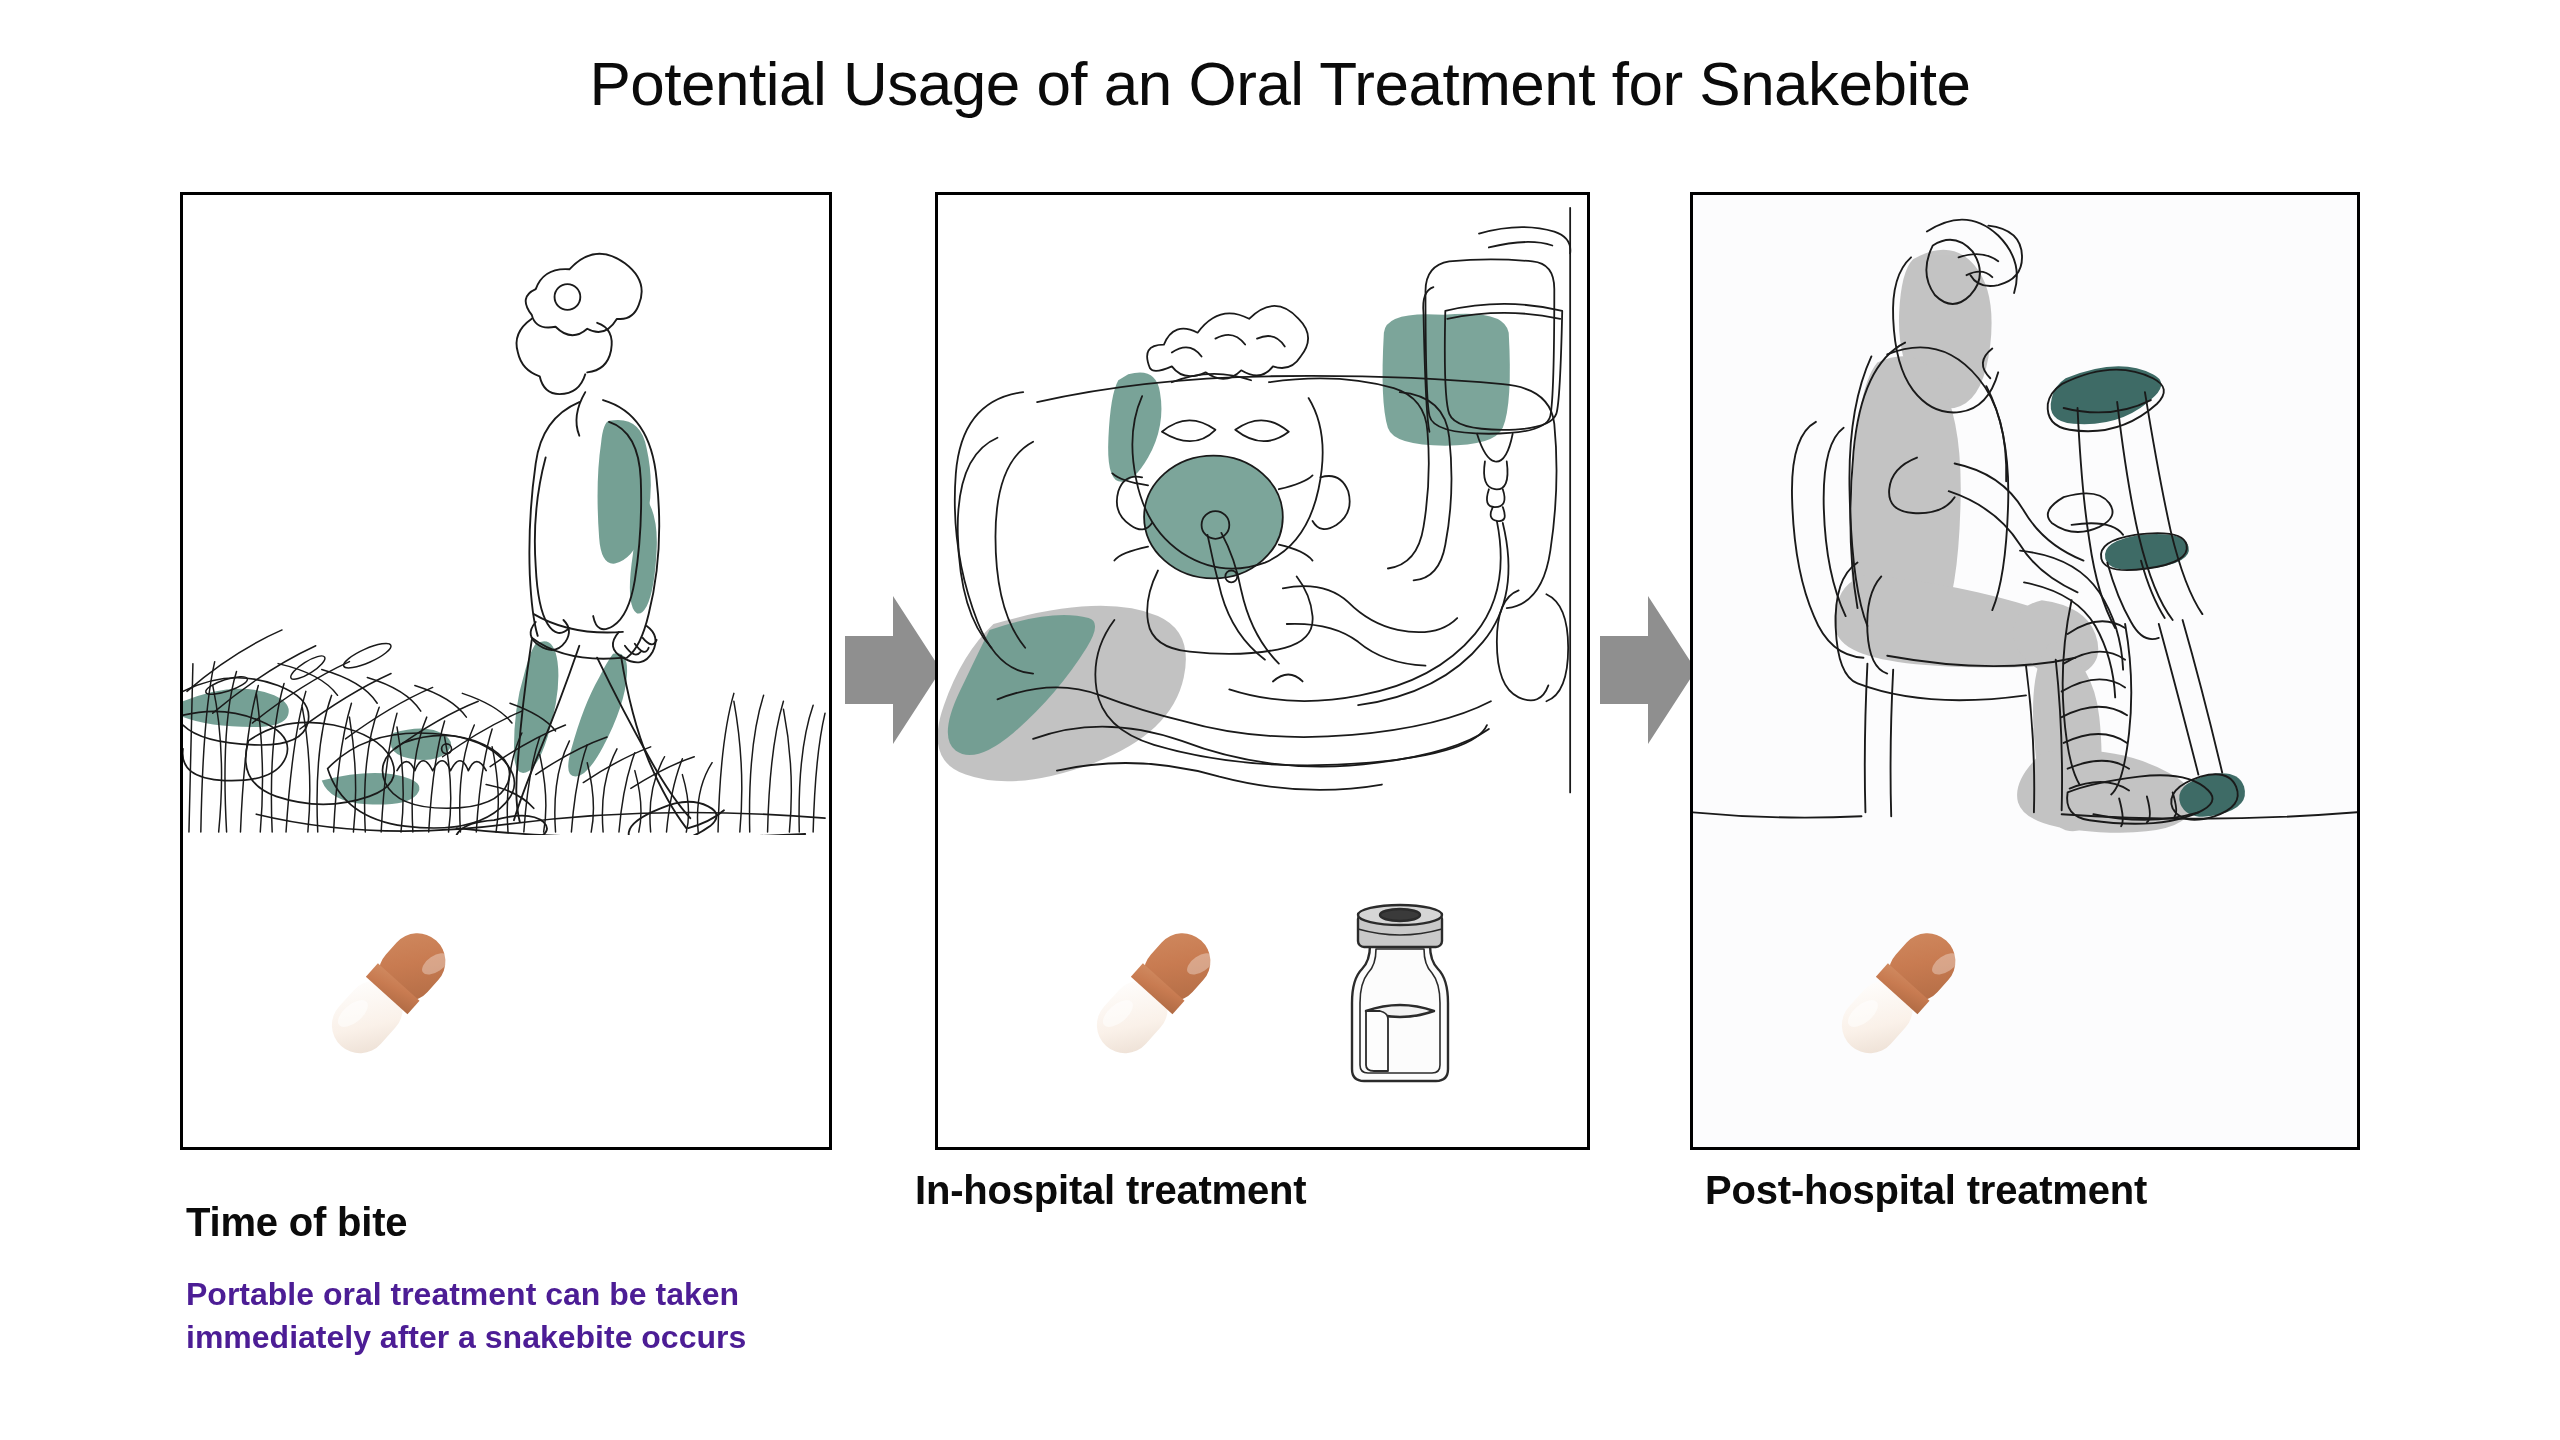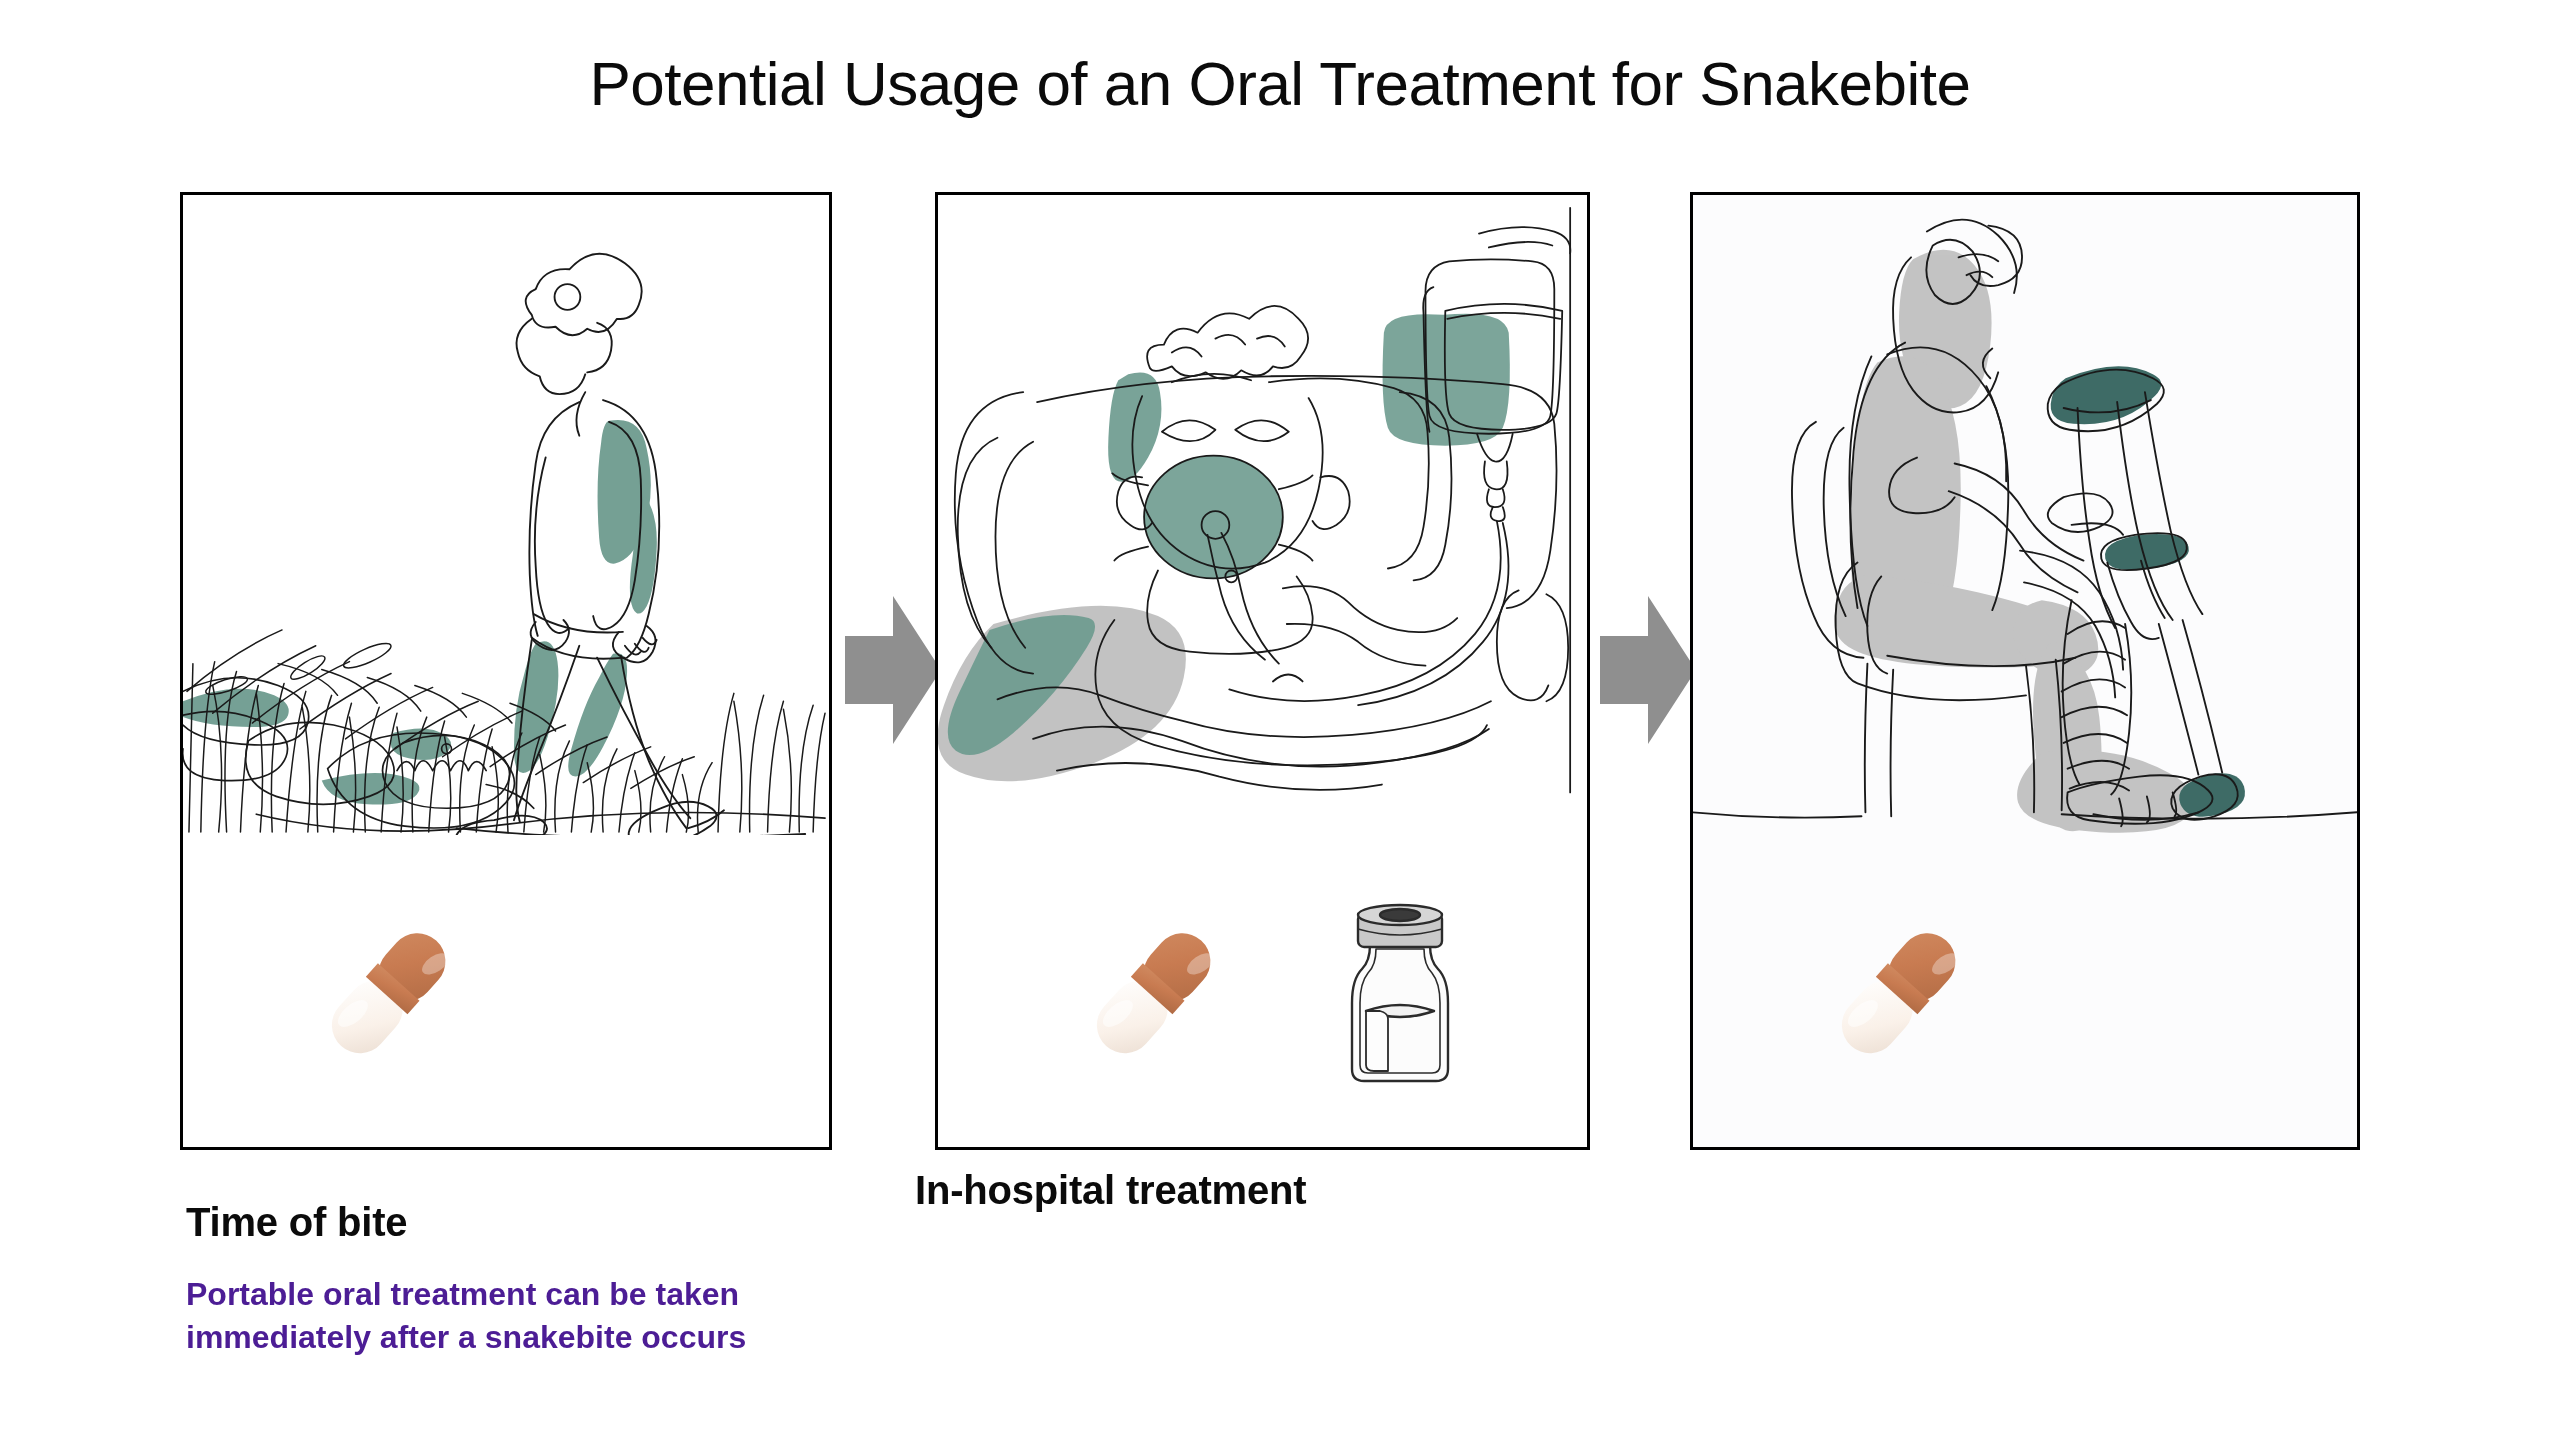--- a/index.html
+++ b/index.html
@@ -489,13 +489,14 @@
 <div class="caption c1">
   <h2>Time of bite</h2>
   <p>Portable oral treatment can be taken immediately after a snakebite occurs</p>
 </div>
 
 <div class="caption c2">
   <h2>In-hospital treatment</h2>
 </div>
 
 <div class="caption c3">
+  <h2>Post-hospital treatment</h2>
 </div>
 
 </body></html>

